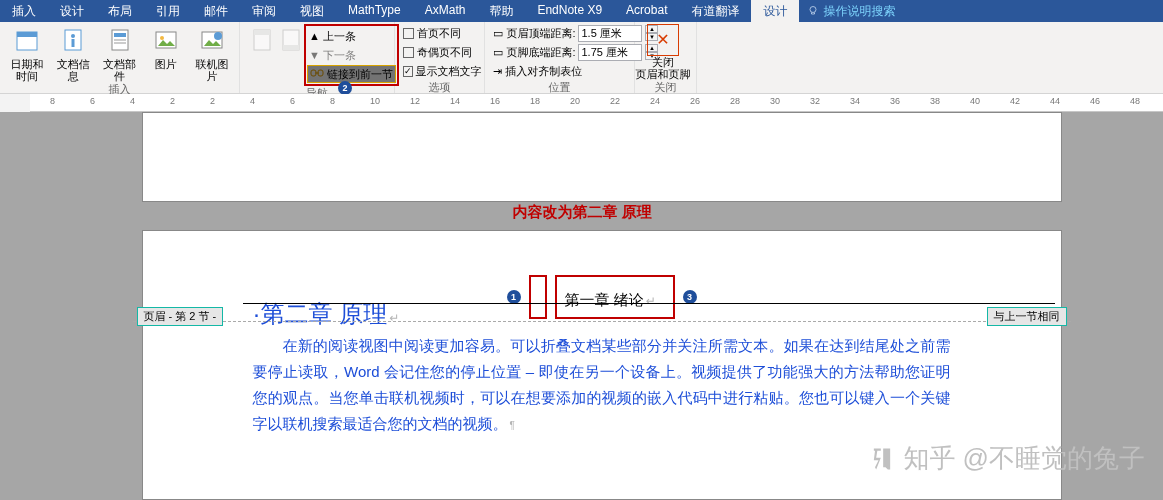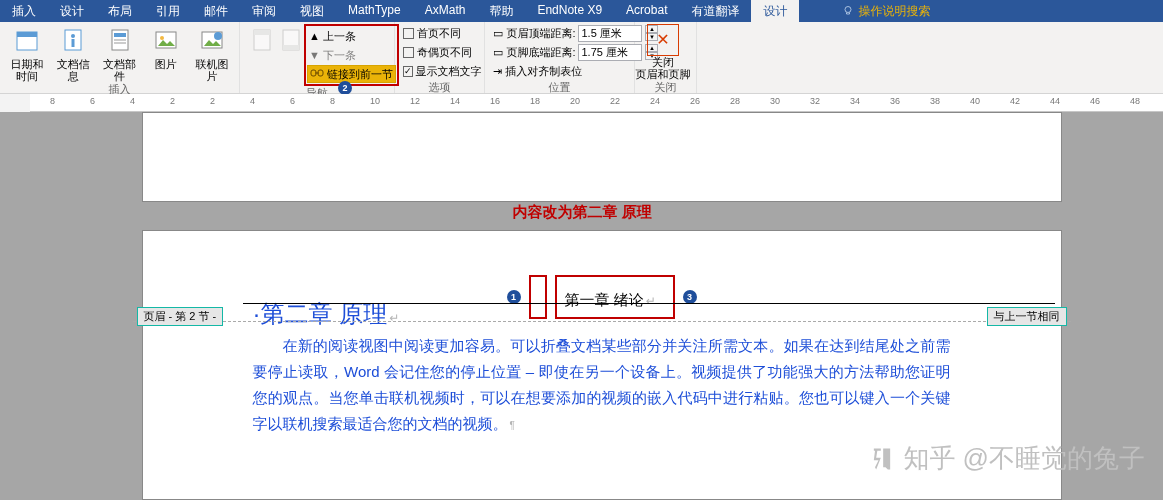--- a/index.html
+++ b/index.html
@@ -1,32 +1,32 @@
 <!DOCTYPE html>
 <html><head>
   <meta charset="utf-8">
   <style>
     * { margin: 0; padding: 0; box-sizing: border-box; font-family: "Microsoft YaHei", "Segoe UI", sans-serif; }
     body { background: #f3f3f3; width: 1163px; height: 500px; overflow: hidden; }
     
     .ribbon-tabs { display: flex; background: #2b579a; height: 22px; font-size: 12px; }
     .ribbon-tab { padding: 3px 12px; color: #fff; cursor: pointer; }
     .ribbon-tab.active { background: #f3f2f1; color: #2b579a; }
-    .tell-me { display: flex; align-items: center; padding: 0 8px; color: #eab308; margin-left: 35px; }
+    .tell-me { display: flex; align-items: center; padding: 0 8px; color: #7dd3fc; }
     .tell-me svg { margin-right: 4px; }
     
     .ribbon-body { background: #f3f2f1; height: 72px; display: flex; border-bottom: 1px solid #d4d4d4; font-size: 11px; }
     .ribbon-group { display: flex; flex-direction: column; justify-content: space-between; padding: 2px 6px 0; border-right: 1px solid #e1e1e1; }
     .ribbon-group-items { display: flex; align-items: flex-start; gap: 4px; }
     .big-btn { display: flex; flex-direction: column; align-items: center; justify-content: flex-start; width: 44px; text-align: center; line-height: 12px; cursor: pointer; }
     .big-btn .icon-box { width: 32px; height: 32px; display: flex; align-items: center; justify-content: center; margin-bottom: 2px; }
     .group-label { text-align: center; color: #666; font-size: 11px; padding-bottom: 2px; }
     .v-stack { display: flex; flex-direction: column; gap: 1px; }
     .small-row { display: flex; align-items: center; gap: 3px; cursor: pointer; white-space: nowrap; height: 18px; padding: 0 2px; }
-    .small-row.highlight { background:#eab308; border:1px solid #d8a400; }
+    .small-row.highlight { background:#737373; border:1px solid #d8a400; }
     .ribbon-highlight-outline { border: 2px solid #c00000; padding: 1px; }
     .step-badge { width: 14px; height: 14px; border-radius: 50%; background: #1f4e9b; color: #fff; font-size: 9px; display: flex; align-items: center; justify-content: center; font-weight: bold; }
     .cbx { width:11px; height:11px; border:1px solid #666; display:inline-flex; align-items:center; justify-content:center; font-size:9px; }
     .num-input { width:64px; height:17px; border:1px solid #abadb3; font-size:11px; padding:0 2px; }
     .spin { display:inline-flex; flex-direction:column; }
     .spin span { width:13px; height:8px; border:1px solid #abadb3; background:#f4f4f4; font-size:7px; display:flex; align-items:center; justify-content:center; cursor:pointer;}
     .close-box { width:32px; height:32px; border:1px solid #d83b01; display:flex; align-items:center; justify-content:center; color:#d83b01; font-size:16px; }
     
     .ruler { height: 18px; background: #fff; border-bottom: 1px solid #c7c7c7; margin-left: 30px; position: relative; font-size:9px; color:#777; }
     .ruler .tick { position:absolute; top:2px; }

